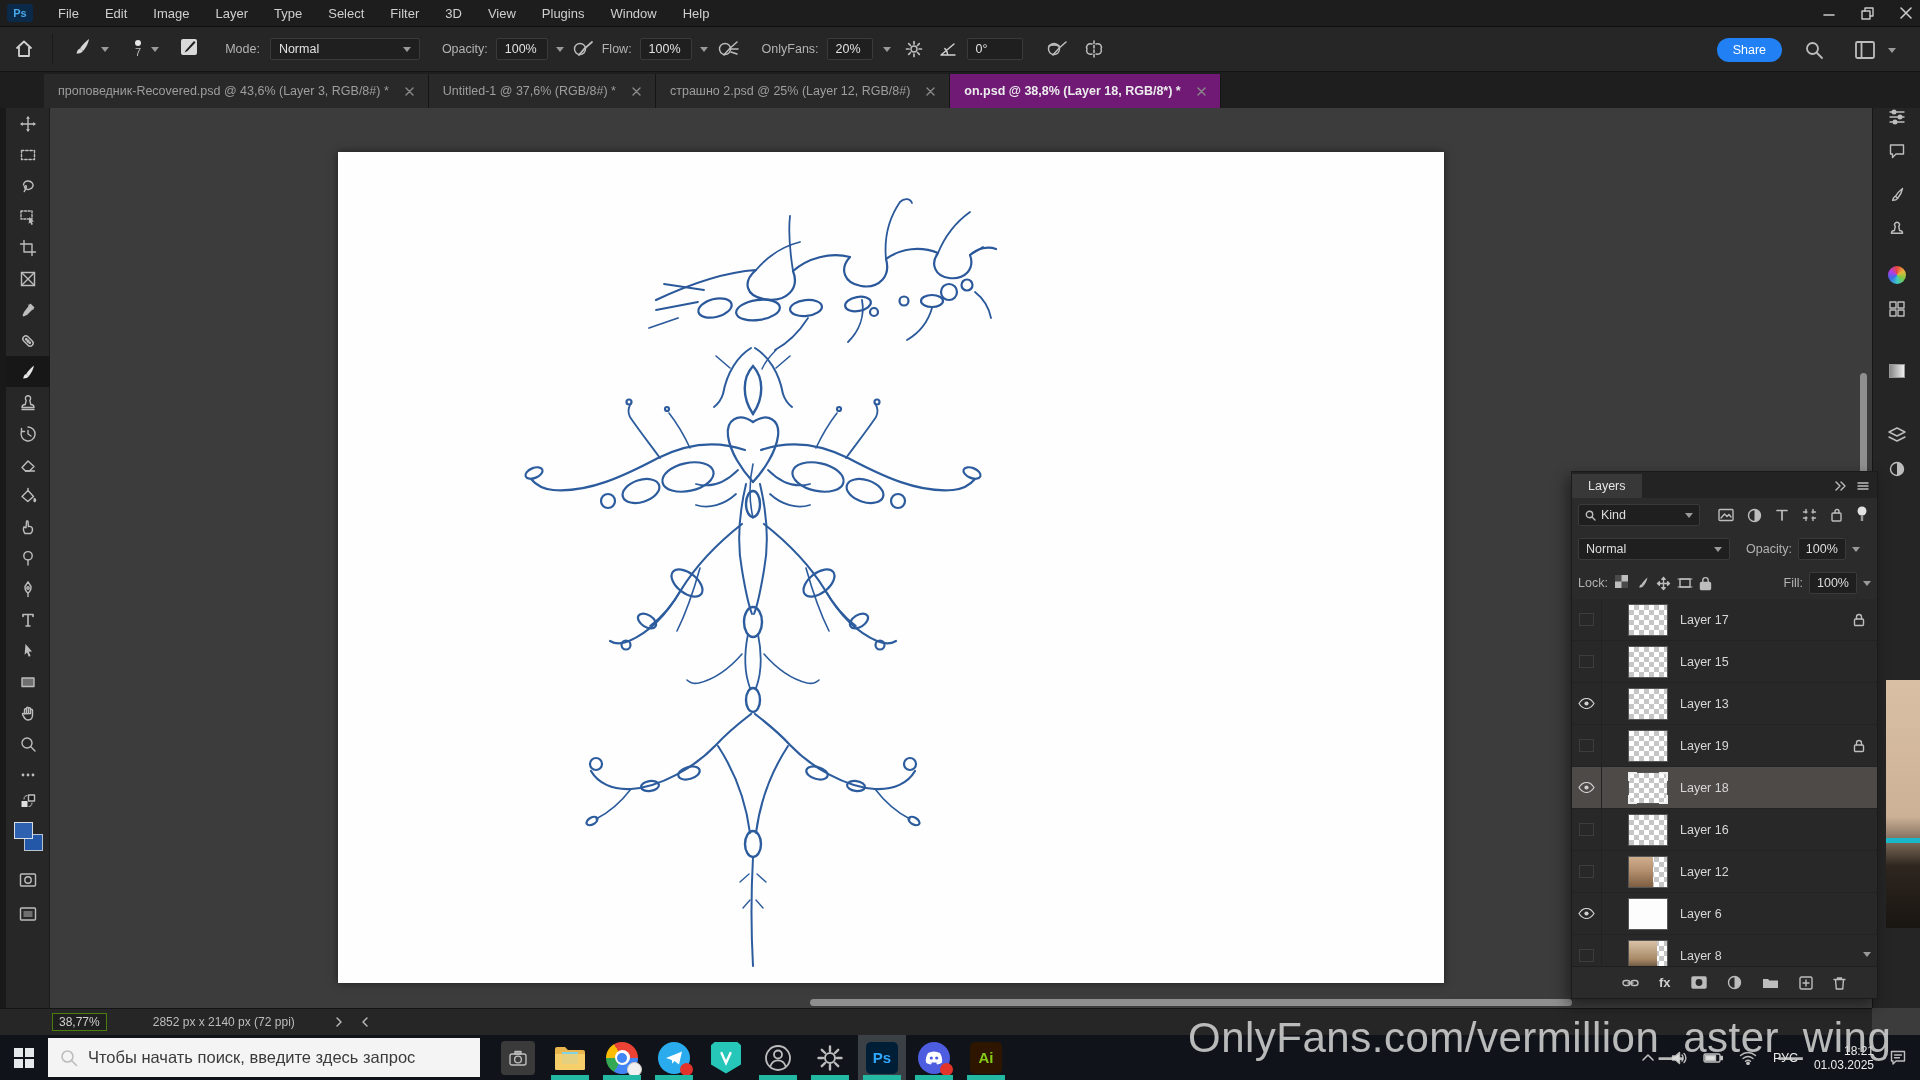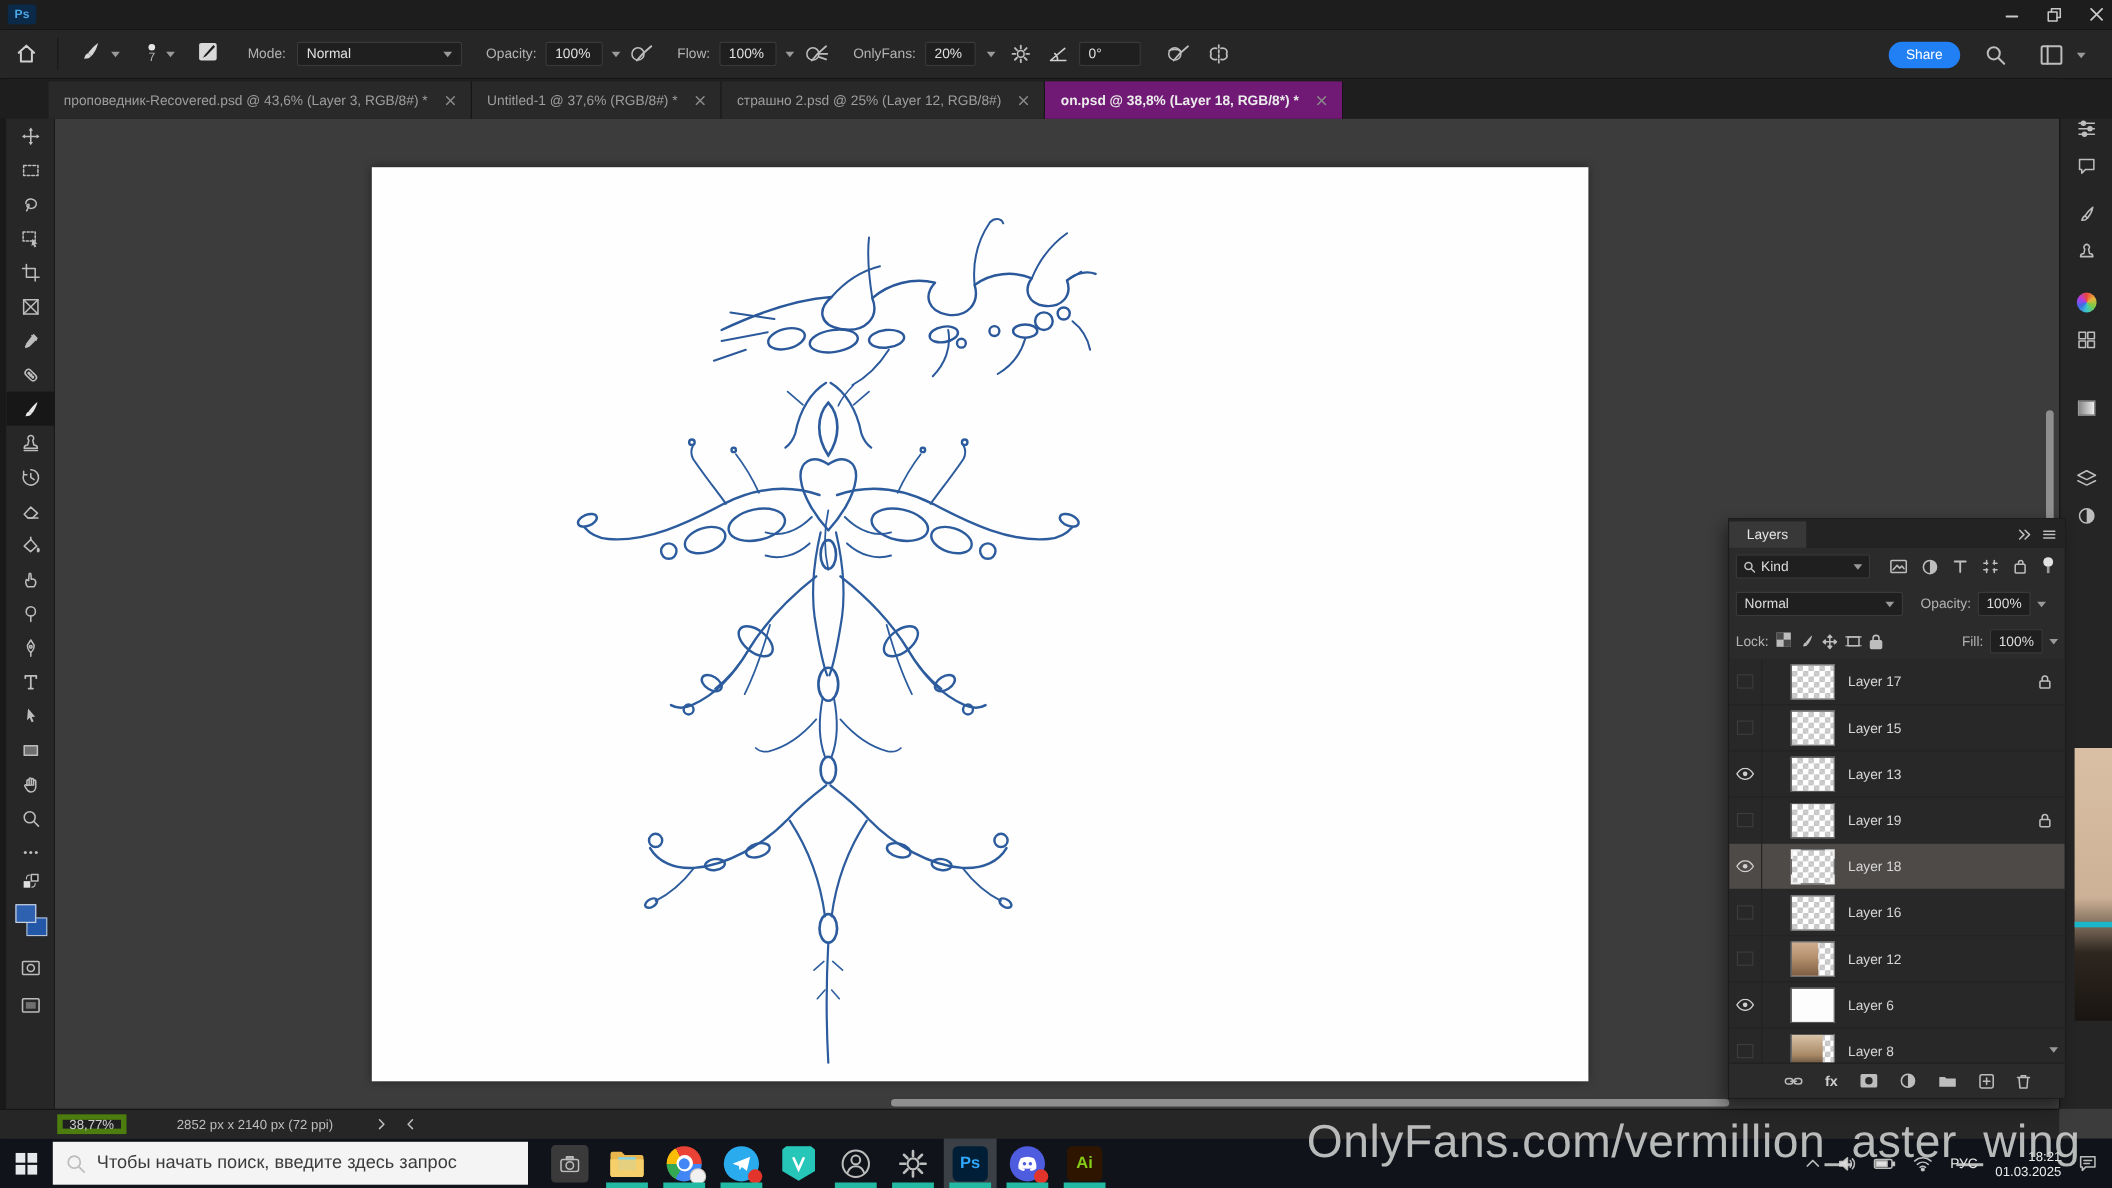--- a/index.html
+++ b/index.html
@@ -48,21 +48,21 @@
   #vscroll{position:absolute;left:1810px;top:265px;width:7px;height:110px;border-radius:4px;background:#8f8f8f;}
 
   
   #rightrail{position:absolute;left:1872px;top:72px;width:48px;height:936px;background:#252525;border-left:1px solid #161616;z-index:21;}
   .rail-ic{width:48px;height:34px;display:flex;align-items:center;justify-content:center;}
   .colorwheel{width:18px;height:18px;border-radius:50%;background:conic-gradient(#e8463c,#e8b43c,#7ac943,#3cc9c9,#3c6ce8,#b43ce8,#e8463c);}
   .gradchip{width:16px;height:14px;background:linear-gradient(90deg,#888,#eee);border:1px solid #999;}
 
   
   #statusbar{position:absolute;left:0;top:1008px;width:1872px;height:27px;background:#262626;border-top:1px solid #141414;display:flex;align-items:center;z-index:22;color:#b5b5b5;font-size:12px;}
-  .zoom-box{background:#1f1f1f;border:5px solid #4d7c0f;height:18px;display:flex;align-items:center;padding:0 6px;margin-left:52px;color:#cfcfcf;}
+  .zoom-box{background:#1f1f1f;border:1px solid #4d7c0f;height:18px;display:flex;align-items:center;padding:0 6px;margin-left:52px;color:#cfcfcf;}
 
   
   #layerspanel{position:absolute;left:1571px;top:471px;width:307px;height:528px;background:#2b2b2b;border:1px solid #1b1b1b;box-shadow:-4px 6px 14px rgba(0,0,0,.45);z-index:25;font-size:12.5px;color:#d2d2d2;}
   .lp-header{height:26px;background:#232323;display:flex;align-items:flex-end;}
   .lp-tab{background:#383838;height:24px;display:flex;align-items:center;padding:0 16px;color:#e4e4e4;}
   .lp-hicons{margin-left:auto;display:flex;align-items:center;gap:10px;padding-right:8px;height:24px;}
   .lp-row{display:flex;align-items:center;height:34px;padding:0 6px;gap:6px;}
   .kind-box{background:#1f1f1f;border:1px solid #3a3a3a;border-radius:2px;height:22px;width:122px;display:flex;align-items:center;gap:5px;padding:0 6px;}
   .filter-ics{display:flex;align-items:center;gap:13px;margin-left:12px;}
   .sel-box{background:#1f1f1f;border:1px solid #3a3a3a;border-radius:2px;height:22px;display:flex;align-items:center;padding:0 7px;}
@@ -102,20 +102,34 @@
   
   #watermark{position:absolute;left:1188px;top:1014px;z-index:60;font-size:42px;color:rgba(214,214,214,.85);pointer-events:none;white-space:nowrap;letter-spacing:.5px;}
 </style>
 </head>
 <body>
 
 <div id="screen">
 
   <div id="menubar">
     <div class="ps-logo">Ps</div>
+    <div id="menus">
+      <span class="menu-item">File</span>
+      <span class="menu-item">Edit</span>
+      <span class="menu-item">Image</span>
+      <span class="menu-item">Layer</span>
+      <span class="menu-item">Type</span>
+      <span class="menu-item">Select</span>
+      <span class="menu-item">Filter</span>
+      <span class="menu-item">3D</span>
+      <span class="menu-item">View</span>
+      <span class="menu-item">Plugins</span>
+      <span class="menu-item">Window</span>
+      <span class="menu-item">Help</span>
+    </div>
     <div id="wincontrols">
       <span>
           <svg class="ic" width="12" height="12" viewBox="0 0 12 12">
             <path d="M1 8 H11" stroke-width="1.6"></path>
           </svg>
         </span>
       <span>
           <svg class="ic" width="13" height="13" viewBox="0 0 13 13">
             <rect x="1" y="4" width="8" height="8"></rect>
             <path d="M4 4 V1 H12 V9 H9"></path>
@@ -161,21 +175,21 @@
     <span class="opt-field" style="width:52px;margin-left:8px">
         <span>100%</span>
       </span>
     <span class="chev" style="margin-left:8px"></span>
     <span class="opt-ic">
       <svg class="ic" width="22" height="18" viewBox="0 0 22 18">
           <circle cx="8" cy="9" r="5.5"></circle>
           <path d="M20 2 C15 6 10 11 7 15" stroke-width="1.8"></path>
         </svg>
       </span>
-    <span class="lbl" style="margin-left:14px">Flow:</span>
+    <span class="lbl" style="">Flow:</span>
     <span class="opt-field" style="width:52px;margin-left:8px">
         <span>100%</span>
       </span>
     <span class="chev" style="margin-left:8px"></span>
     <span class="opt-ic">
       <svg class="ic" width="24" height="18" viewBox="0 0 24 18">
           <circle cx="9" cy="9" r="5.5"></circle>
           <path d="M21 2 C16 6 11 11 8 15 M14 9 L22 9 M15 12 L21 14" stroke-width="1.6"></path>
         </svg>
       </span>

